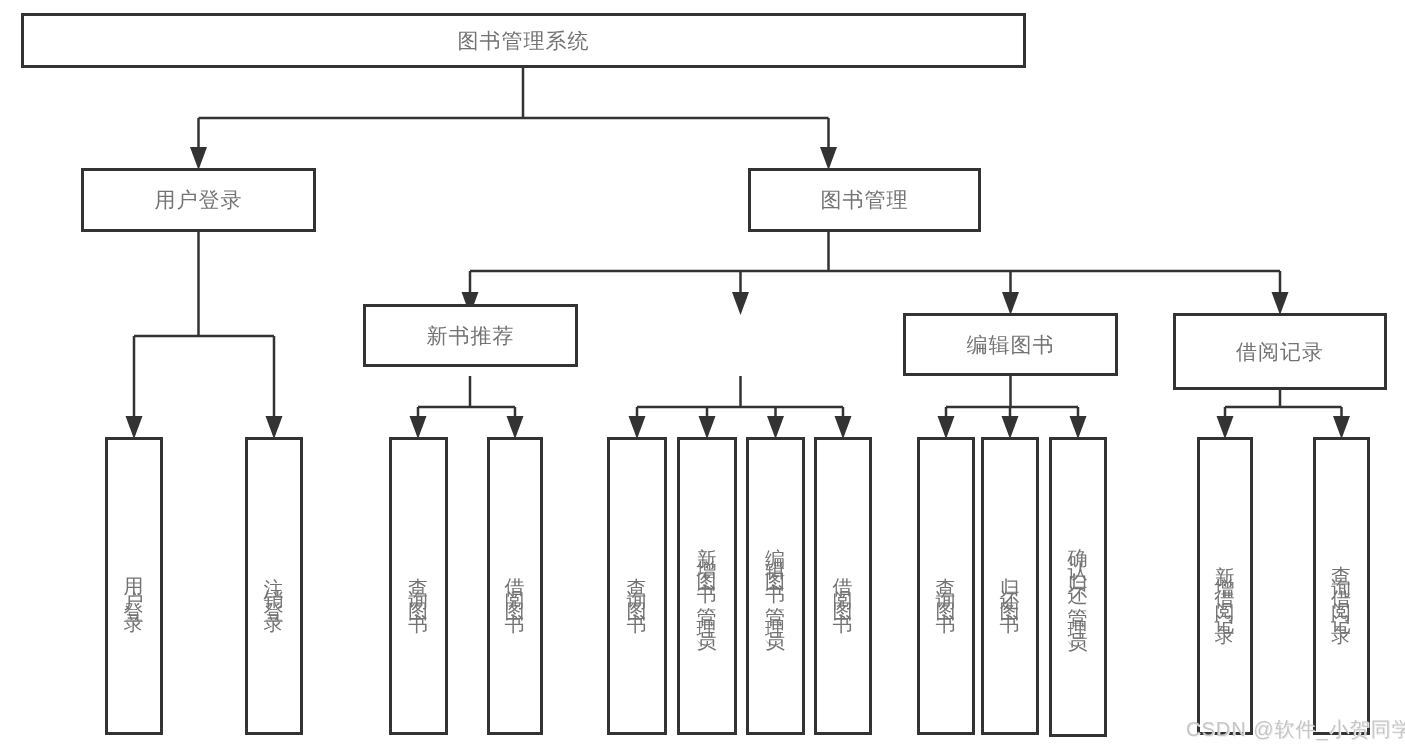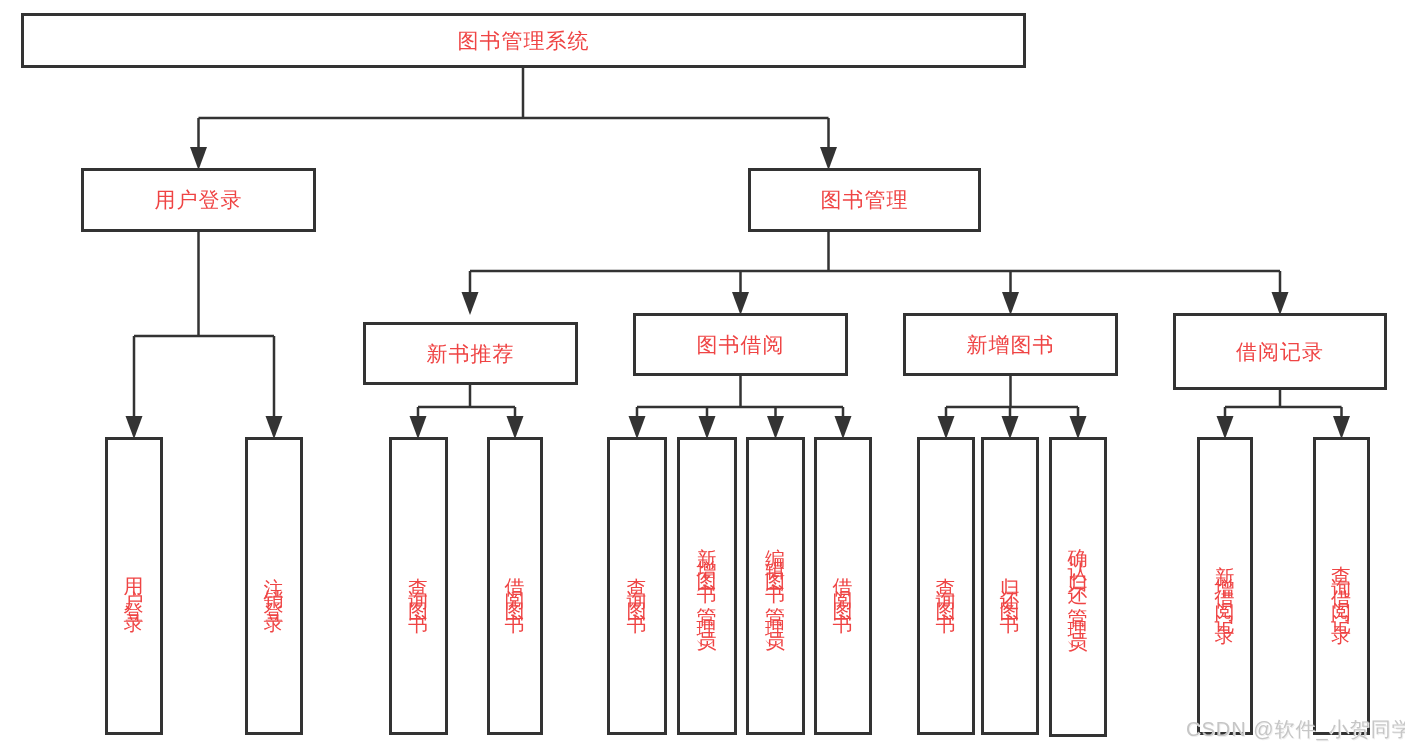--- a/index.html
+++ b/index.html
@@ -18,21 +18,21 @@
     position: absolute;
     left: 0; top: 0;
     width: 1405px; height: 747px;
     pointer-events: none;
   }
 
   .node {
     position: absolute;
     border: 3px solid #333333;
     background: #ffffff;
-    color: #ef4444;
+    color: #737373;
     display: flex;
     align-items: center;
     justify-content: center;
     text-align: center;
   }
 
   .node.h { font-size: 21px; letter-spacing: 1px; }
   .node.root { font-size: 21px; }
 
   .node.v { font-size: 20px; }
@@ -106,23 +106,22 @@
       <polygon points="1225,439 1216.5,416 1233.5,416"></polygon>
       <polygon points="1341.5,439 1333,416 1350,416"></polygon>
     </g>
   </svg>
 
   <div class="node h root" style="left:21px; top:13px; width:1005px; height:55px;">图书管理系统</div>
 
   <div class="node h" style="left:81px; top:168px; width:235px; height:64px;">用户登录</div>
   <div class="node h" style="left:712px; top:168px; width:233px; height:64px;margin-left:36px;">图书管理</div>
 
-  <div class="node h" style="left:363px; top:322px; width:215px; height:63px;">新书推荐</div>
-  <div class="node h" style="left:633px; top:313px; width:215px; height:63px;">图书借阅</div>
-  <div class="node h" style="left:903px; top:313px; width:215px; height:63px;">新增图书</div>
+  <div class="node h" style="left:363px; top:304px; width:215px; height:63px;">新书推荐</div>
+  <div class="node h" style="left:903px; top:313px; width:215px; height:63px;">编辑图书</div>
   <div class="node h" style="left:1173px; top:313px; width:214px; height:77px;">借阅记录</div>
 
   <div class="node v" style="left:105px; top:437px; width:58px; height:298px;">
     <span class="vlabel">用户登录</span>
   </div>
   <div class="node v" style="left:245px; top:437px; width:58px; height:298px;">
     <span class="vlabel">注销登录</span>
   </div>
 
   <div class="node v" style="left:389px; top:437px; width:59px; height:298px;">

